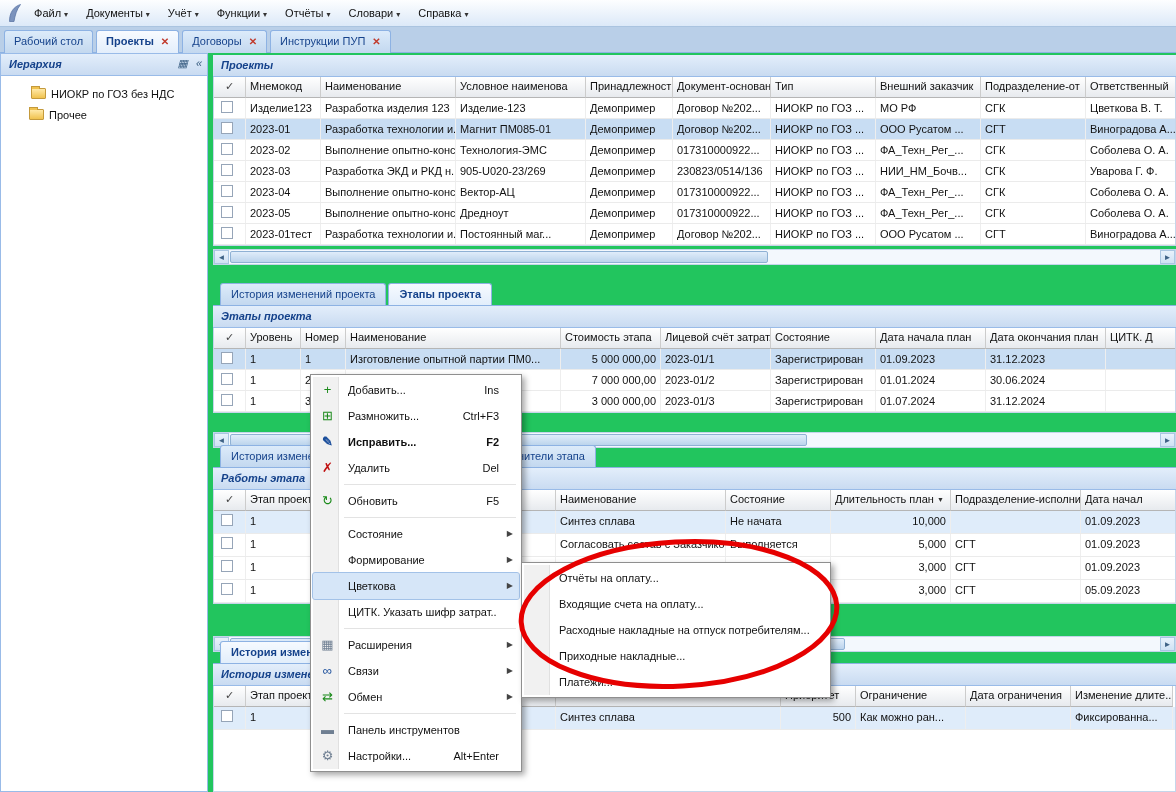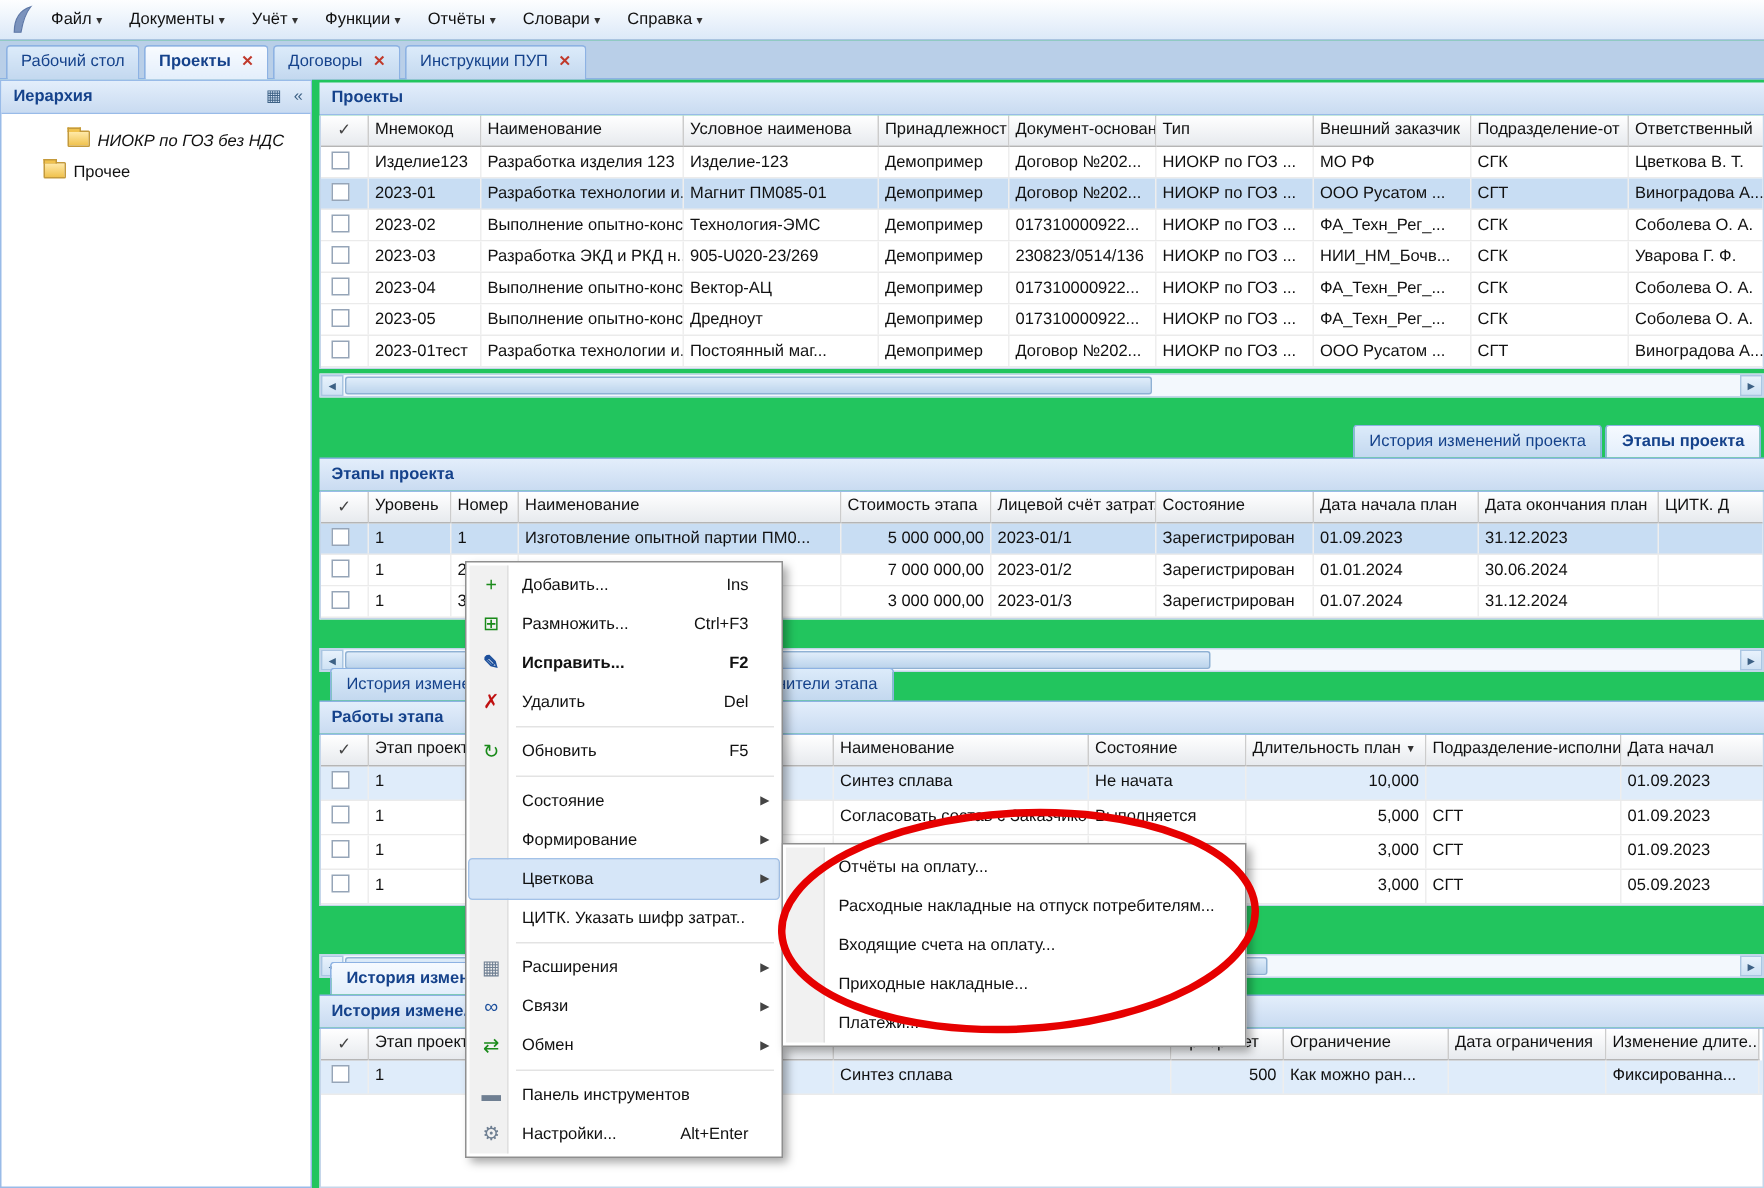--- a/index.html
+++ b/index.html
@@ -20,21 +20,21 @@
   .dtab { display:inline-block; height:23px; line-height:21px; margin-right:3px; padding:0 9px;
     border:1px solid #8db2e3; border-bottom:none; border-radius:3px 3px 0 0;
     background:linear-gradient(#dcebfa,#c3d8ef); color:#15428b; }
   .dtab.active { background:linear-gradient(#f8fbff,#e3eefb); font-weight:bold; }
   .close-x { color:#c0392b; font-weight:bold; font-size:10px; margin-left:7px; }
 
   
   .sidebar { position:absolute; left:0; top:53px; width:208px; height:739px; background:#fff;
     border:1px solid #99bbe8; }
   .panel-hdr { height:22px; background:linear-gradient(#e3eefb,#c9dbf1); border-bottom:1px solid #99bbe8;
-    color:#15428b; font-weight:bold; padding:4px 0 0 8px; }
+    color:#15428b; font-weight:bold; padding:4px 0 0 8px;font-style:italic; }
   .side-hdr { position:relative; }
   .side-tools { position:absolute; right:5px; top:3px; color:#3d6185; font-weight:normal; }
   .side-tools span { margin-left:5px; cursor:pointer; }
   .tree { padding-top:8px; }
   .tree-row { height:21px; line-height:20px; white-space:nowrap; cursor:default; }
   .expander { display:inline-block; width:11px; height:11px; border:1px solid #9aa7b8; background:#fff;
     line-height:9px; text-align:center; font-size:9px; color:#444; margin-right:4px; vertical-align:-1px; }
   .folder { display:inline-block; width:15px; height:11px; background:linear-gradient(#ffe9a8,#f0c24e);
     border:1px solid #c49a3c; border-radius:1px; position:relative; margin:0 5px 0 2px; vertical-align:-1px; }
   .folder::before { content:""; position:absolute; top:-3px; left:-1px; width:7px; height:2px;
@@ -111,21 +111,21 @@
 
   <div class="sidebar">
     <div class="panel-hdr side-hdr">
       <span>Иерархия</span>
       <span class="side-tools">
         <span>▦</span>
         <span>«</span>
       </span>
     </div>
     <div class="tree">
-        <div class="tree-row" style="padding-left: 42px; font-style: italic;"><span class="folder"></span><span>НИОКР по ГОЗ без НДС</span></div>
+        <div class="tree-row" style="padding-left: 28px;"><span class="folder"></span><span>НИОКР по ГОЗ без НДС</span></div>
         <div class="tree-row" style="padding-left: 26px;"><span class="folder"></span><span>Прочее</span></div>
       </div>
   </div>
 
   <div class="main">
 
     <div class="panel-hdr sec" style="top:2px;">
       <span>Проекты</span>
     </div>
     <div class="grid sec grid-projects" style="top:24px;">
@@ -139,21 +139,21 @@
           <div class="grow"><div class="gcell" style="width: 32px; padding: 3px 0px 0px;"><span class="cb"></span></div><div class="gcell" style="width: 75px;">2023-05</div><div class="gcell" style="width: 135px;">Выполнение опытно-конс...</div><div class="gcell" style="width: 130px;">Дредноут</div><div class="gcell" style="width: 87px;">Демопример</div><div class="gcell" style="width: 98px;">017310000922...</div><div class="gcell" style="width: 105px;">НИОКР по ГОЗ ...</div><div class="gcell" style="width: 105px;">ФА_Техн_Рег_...</div><div class="gcell" style="width: 105px;">СГК</div><div class="gcell" style="width: 96px;">Соболева О. А.</div></div>
           <div class="grow"><div class="gcell" style="width: 32px; padding: 3px 0px 0px;"><span class="cb"></span></div><div class="gcell" style="width: 75px;">2023-01тест</div><div class="gcell" style="width: 135px;">Разработка технологии и...</div><div class="gcell" style="width: 130px;">Постоянный маг...</div><div class="gcell" style="width: 87px;">Демопример</div><div class="gcell" style="width: 98px;">Договор №202...</div><div class="gcell" style="width: 105px;">НИОКР по ГОЗ ...</div><div class="gcell" style="width: 105px;">ООО Русатом ...</div><div class="gcell" style="width: 105px;">СГТ</div><div class="gcell" style="width: 96px;">Виноградова А...</div></div>
         </div>
       </div>
     <div class="hsb sec" style="top:196px;">
       <span class="arr l">◄</span>
       <div class="thumb" style="width:56%;"></div>
       <span class="arr r2">►</span>
     </div>
 
-    <div class="stabs sec" style="top:230px;text-align:right;"><div class="stab">История изменений проекта</div><div class="stab active">Этапы проекта</div></div>
+    <div class="stabs sec" style="top:230px;"><div class="stab">История изменений проекта</div><div class="stab active">Этапы проекта</div></div>
     <div class="panel-hdr sec" style="top:253px;">
       <span>Этапы проекта</span>
     </div>
     <div class="grid sec grid-stages" style="top:275px;">
         <div class="ghead"><div class="hcell chk" style="width: 32px;">✓</div><div class="hcell" style="width: 55px;">Уровень</div><div class="hcell" style="width: 45px;">Номер</div><div class="hcell" style="width: 215px;">Наименование</div><div class="hcell" style="width: 100px;">Стоимость этапа</div><div class="hcell" style="width: 110px;">Лицевой счёт затрат.</div><div class="hcell" style="width: 105px;">Состояние</div><div class="hcell" style="width: 110px;">Дата начала план</div><div class="hcell" style="width: 120px;">Дата окончания план</div><div class="hcell" style="width: 75px;">ЦИТК. Д</div></div>
         <div class="gbody">
           <div class="grow sel"><div class="gcell" style="width: 32px; padding: 3px 0px 0px;"><span class="cb"></span></div><div class="gcell" style="width: 55px;">1</div><div class="gcell" style="width: 45px;">1</div><div class="gcell" style="width: 215px;">Изготовление опытной партии ПМ0...</div><div class="gcell r" style="width: 100px;">5 000 000,00</div><div class="gcell" style="width: 110px;">2023-01/1</div><div class="gcell" style="width: 105px;">Зарегистрирован</div><div class="gcell" style="width: 110px;">01.09.2023</div><div class="gcell" style="width: 120px;">31.12.2023</div><div class="gcell" style="width: 75px;"></div></div>
           <div class="grow"><div class="gcell" style="width: 32px; padding: 3px 0px 0px;"><span class="cb"></span></div><div class="gcell" style="width: 55px;">1</div><div class="gcell" style="width: 45px;">2</div><div class="gcell" style="width: 215px;">ыт...</div><div class="gcell r" style="width: 100px;">7 000 000,00</div><div class="gcell" style="width: 110px;">2023-01/2</div><div class="gcell" style="width: 105px;">Зарегистрирован</div><div class="gcell" style="width: 110px;">01.01.2024</div><div class="gcell" style="width: 120px;">30.06.2024</div><div class="gcell" style="width: 75px;"></div></div>
           <div class="grow"><div class="gcell" style="width: 32px; padding: 3px 0px 0px;"><span class="cb"></span></div><div class="gcell" style="width: 55px;">1</div><div class="gcell" style="width: 45px;">3</div><div class="gcell" style="width: 215px;">а с ...</div><div class="gcell r" style="width: 100px;">3 000 000,00</div><div class="gcell" style="width: 110px;">2023-01/3</div><div class="gcell" style="width: 105px;">Зарегистрирован</div><div class="gcell" style="width: 110px;">01.07.2024</div><div class="gcell" style="width: 120px;">31.12.2024</div><div class="gcell" style="width: 75px;"></div></div>
         </div>
@@ -211,22 +211,22 @@
       <div class="msep"></div>
       <div class="mitem"><span class="micon" style="color: rgb(111, 127, 146);">▦</span><span class="mlabel">Расширения</span><span class="marr">▶</span></div>
       <div class="mitem"><span class="micon" style="color: rgb(28, 79, 156);">∞</span><span class="mlabel">Связи</span><span class="marr">▶</span></div>
       <div class="mitem"><span class="micon" style="color: rgb(26, 138, 26);">⇄</span><span class="mlabel">Обмен</span><span class="marr">▶</span></div>
       <div class="msep"></div>
       <div class="mitem"><span class="micon" style="color: rgb(111, 127, 146);">▬</span><span class="mlabel">Панель инструментов</span></div>
       <div class="mitem"><span class="micon" style="color: rgb(111, 127, 146);">⚙</span><span class="mlabel">Настройки...</span><span class="mshort">Alt+Enter</span></div>
     </div>
   <div class="cmenu sub" style="left:521px; top:562px; width:310px;">
       <div class="mitem"><span class="micon"></span><span class="mlabel">Отчёты на оплату...</span></div>
+      <div class="mitem"><span class="micon"></span><span class="mlabel">Входящие счета на оплату...</span></div>
       <div class="mitem"><span class="micon"></span><span class="mlabel">Расходные накладные на отпуск потребителям...</span></div>
-      <div class="mitem"><span class="micon"></span><span class="mlabel">Входящие счета на оплату...</span></div>
       <div class="mitem"><span class="micon"></span><span class="mlabel">Приходные накладные...</span></div>
       <div class="mitem"><span class="micon"></span><span class="mlabel">Платежи...</span></div>
     </div>
 
   <svg class="red-ellipse" width="334" height="160">
     <ellipse cx="167" cy="80" rx="158" ry="72" fill="none" stroke="#e60000" stroke-width="5" transform="rotate(-3 167 80)"></ellipse>
   </svg>
 
 </div>
 

